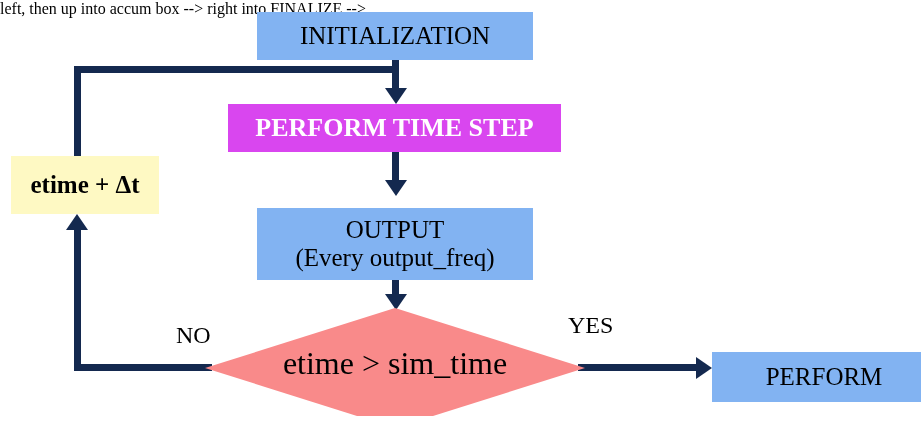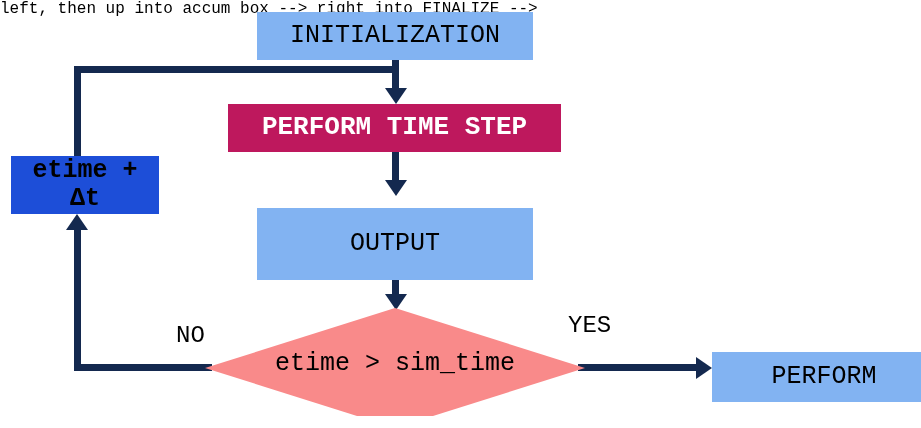--- a/index.html
+++ b/index.html
@@ -6,48 +6,48 @@
     margin: 0;
     padding: 0;
     background: #ffffff;
   }
   #canvas {
     position: relative;
     width: 921px;
     height: 416px;
     background: #ffffff;
     overflow: hidden;
-    font-family: Liberation Mono, monospace;
+    font-family: Liberation Serif, serif;
   }
   .node {
     position: absolute;
     box-sizing: border-box;
     display: flex;
     align-items: center;
     justify-content: center;
     text-align: center;
     line-height: 1.12;
   }
 
   
   .box-light {
     background: #82b3f2;
     color: #000000;
     font-size: 25px;
     font-weight: 400;
     margin-top: 12px;
   }
   .box-dark {
-    background: #be185d;
+    background: #d946ef;
     color: #ffffff;
     font-size: 26px;
     font-weight: bold;
   }
   .box-accum {
-    background: #1d4ed8;
+    background: #fef9c3;
     color: #000000;
     font-size: 25px;
     font-weight: bold;
   }
 
   #node-init      { left: 257px; top: 0px;   width: 276px; height: 48px; }
   #node-timestep  { left: 228px; top: 104px; width: 333px; height: 48px; }
   #node-output    { left: 257px; top: 196px; width: 276px; height: 72px; }
   #node-accum     { left: 11px;  top: 156px; width: 148px; height: 58px; }
   #node-finalize  { left: 712px; top: 340px; width: 224px; height: 50px; }
@@ -63,21 +63,21 @@
   }
   #node-decision .diamond-shape {
     position: absolute;
     inset: 0;
     background: #f98a8a;
     clip-path: polygon(50% 0%, 100% 50%, 50% 100%, 0% 50%);
   }
   #node-decision .diamond-label {
     position: relative;
     z-index: 2;
-    font-size: 25px;
+    font-size: 32px;
     color: #000000;
     transform: translateY(-4px);
   }
 
   
   .conn {
     position: absolute;
     background: #14294f;
   }
   .conn-v { width: 7px; }
@@ -154,20 +154,21 @@
   <div class="node box-light" id="node-init">
     <span>INITIALIZATION</span>
   </div>
 
   <div class="node box-dark" id="node-timestep">
     <span>PERFORM TIME STEP</span>
   </div>
 
   <div class="node box-light box-two-line" id="node-output">
     <span>OUTPUT</span>
+    <span>(Every output_freq)</span>
   </div>
 
   <div class="node box-accum" id="node-accum">
     <span>etime + Δt</span>
   </div>
 
   <div class="node" id="node-decision">
     <span class="diamond-shape"></span>
     <span class="diamond-label">etime &gt; sim_time</span>
   </div>

